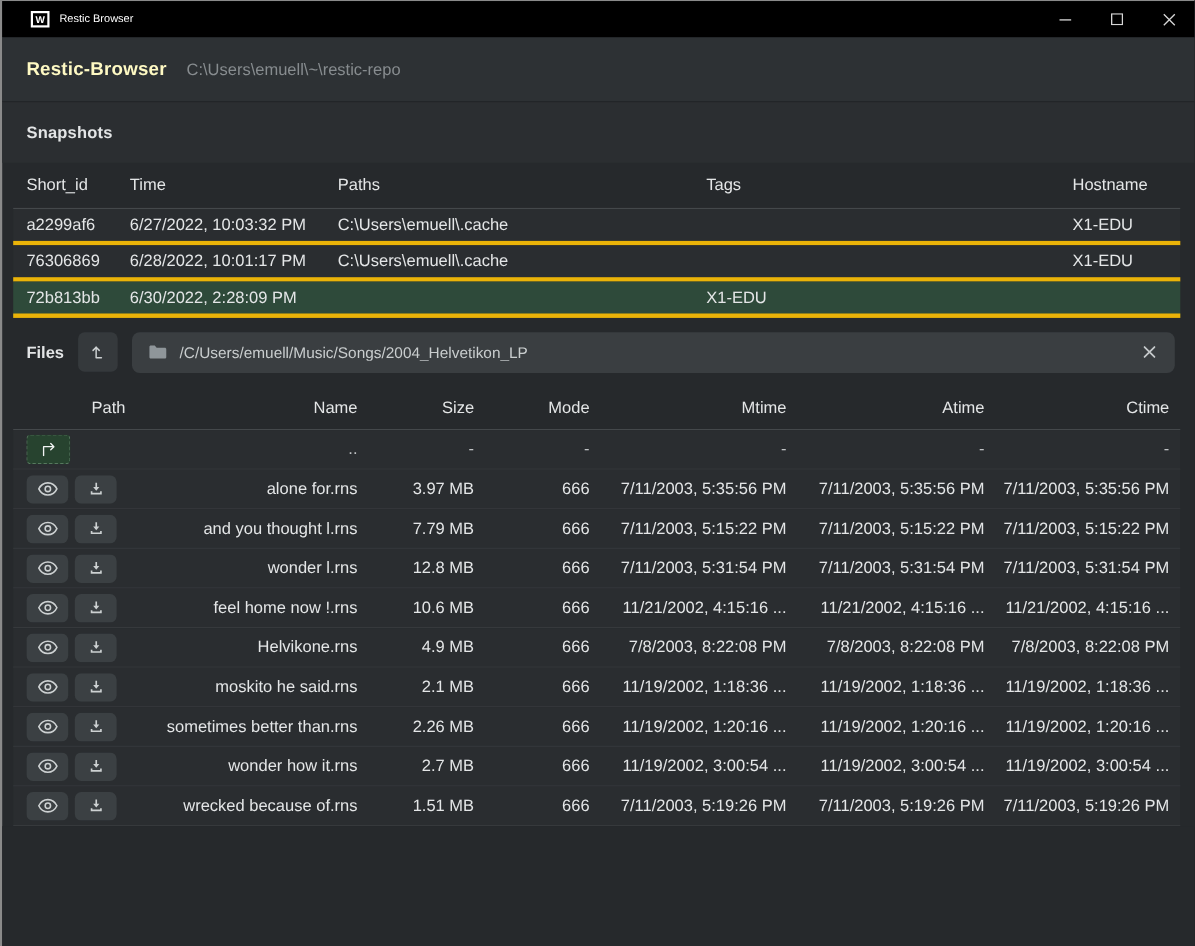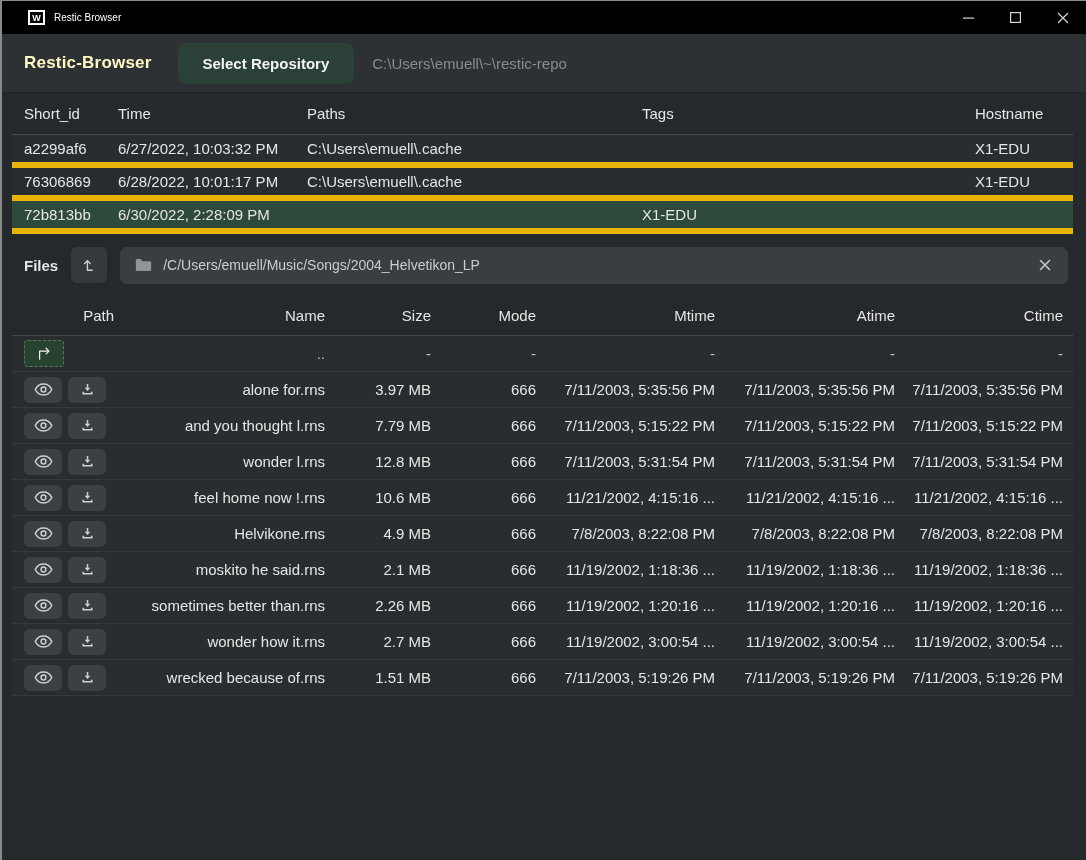--- a/index.html
+++ b/index.html
@@ -46,21 +46,21 @@
   
   .section-band { background: #2b2e31; height: 55px; display: flex; align-items: center; padding: 0 22px; flex: 0 0 auto; }
   .section-title { font-size: 15px; font-weight: 700; color: #e3e5e6; letter-spacing: .2px; }
   
   .table-wrap { margin: 0 13px 0 10px; }
   .snap-grid { display: grid; grid-template-columns: 94px 189px 335px 333px 1fr; align-items: center; padding-left: 12px; }
   .files-grid { display: grid; grid-template-columns: 100px 211px 106px 105px 179px 180px 1fr; align-items: center; padding-left: 12px; text-align: right; }
   .thead { height: 42px; color: #c6c9cb; font-size: 14px; border-bottom: 1px solid #44484b; }
   .files-thead { height: 40px; }
   .cell { white-space: nowrap; overflow: hidden; font-size: 15px; color: #e4e6e7; padding-right: 10px; }
-  .snap-row { height: 33px; background: #2a2d30; border-bottom: 6px solid #eab308; cursor: default; }
+  .snap-row { height: 33px; background: #2a2d30; border-bottom: 4px solid #eab308; cursor: default; }
   .snap-row.selected { background: #2e4a3a; }
   .file-row, .parent-row { height: 36px; background: #2a2d30; border-bottom: 1px solid #36393c; }
   .dim { color: #c0c3c5; }
   
   .files-bar { height: 62px; display: flex; align-items: center; padding: 0 18px 0 22px; gap: 13px; flex: 0 0 auto; }
   .files-title { font-size: 15px; font-weight: 700; color: #e3e5e6; }
   .up-btn {
     width: 36px; height: 36px; border: none; border-radius: 6px;
     background: #35393c; display: flex; align-items: center; justify-content: center; cursor: pointer;
   }
@@ -110,24 +110,26 @@
       <div class="win-btn">
         <svg width="12" height="12" viewBox="0 0 12 12">
             <path d="M1 1 L11 11 M11 1 L1 11" stroke="#d6d6d6" stroke-width="1.2"></path>
           </svg>
       </div>
     </div>
   </div>
 
   <div class="app-header">
     <span class="app-title">Restic-Browser</span>
-    <button class="repo-btn">Select Repository</button>
     <span class="repo-path">C:\Users\emuell\~\restic-repo</span>
   </div>
 
+  <div class="section-band">
+    <span class="section-title">Snapshots</span>
+  </div>
 
   <div class="table-wrap">
     <div class="snap-grid thead">
       <span class="cell">Short_id</span>
       <span class="cell">Time</span>
       <span class="cell">Paths</span>
       <span class="cell">Tags</span>
       <span class="cell">Hostname</span>
     </div>
     <div id="snapshot-rows">

